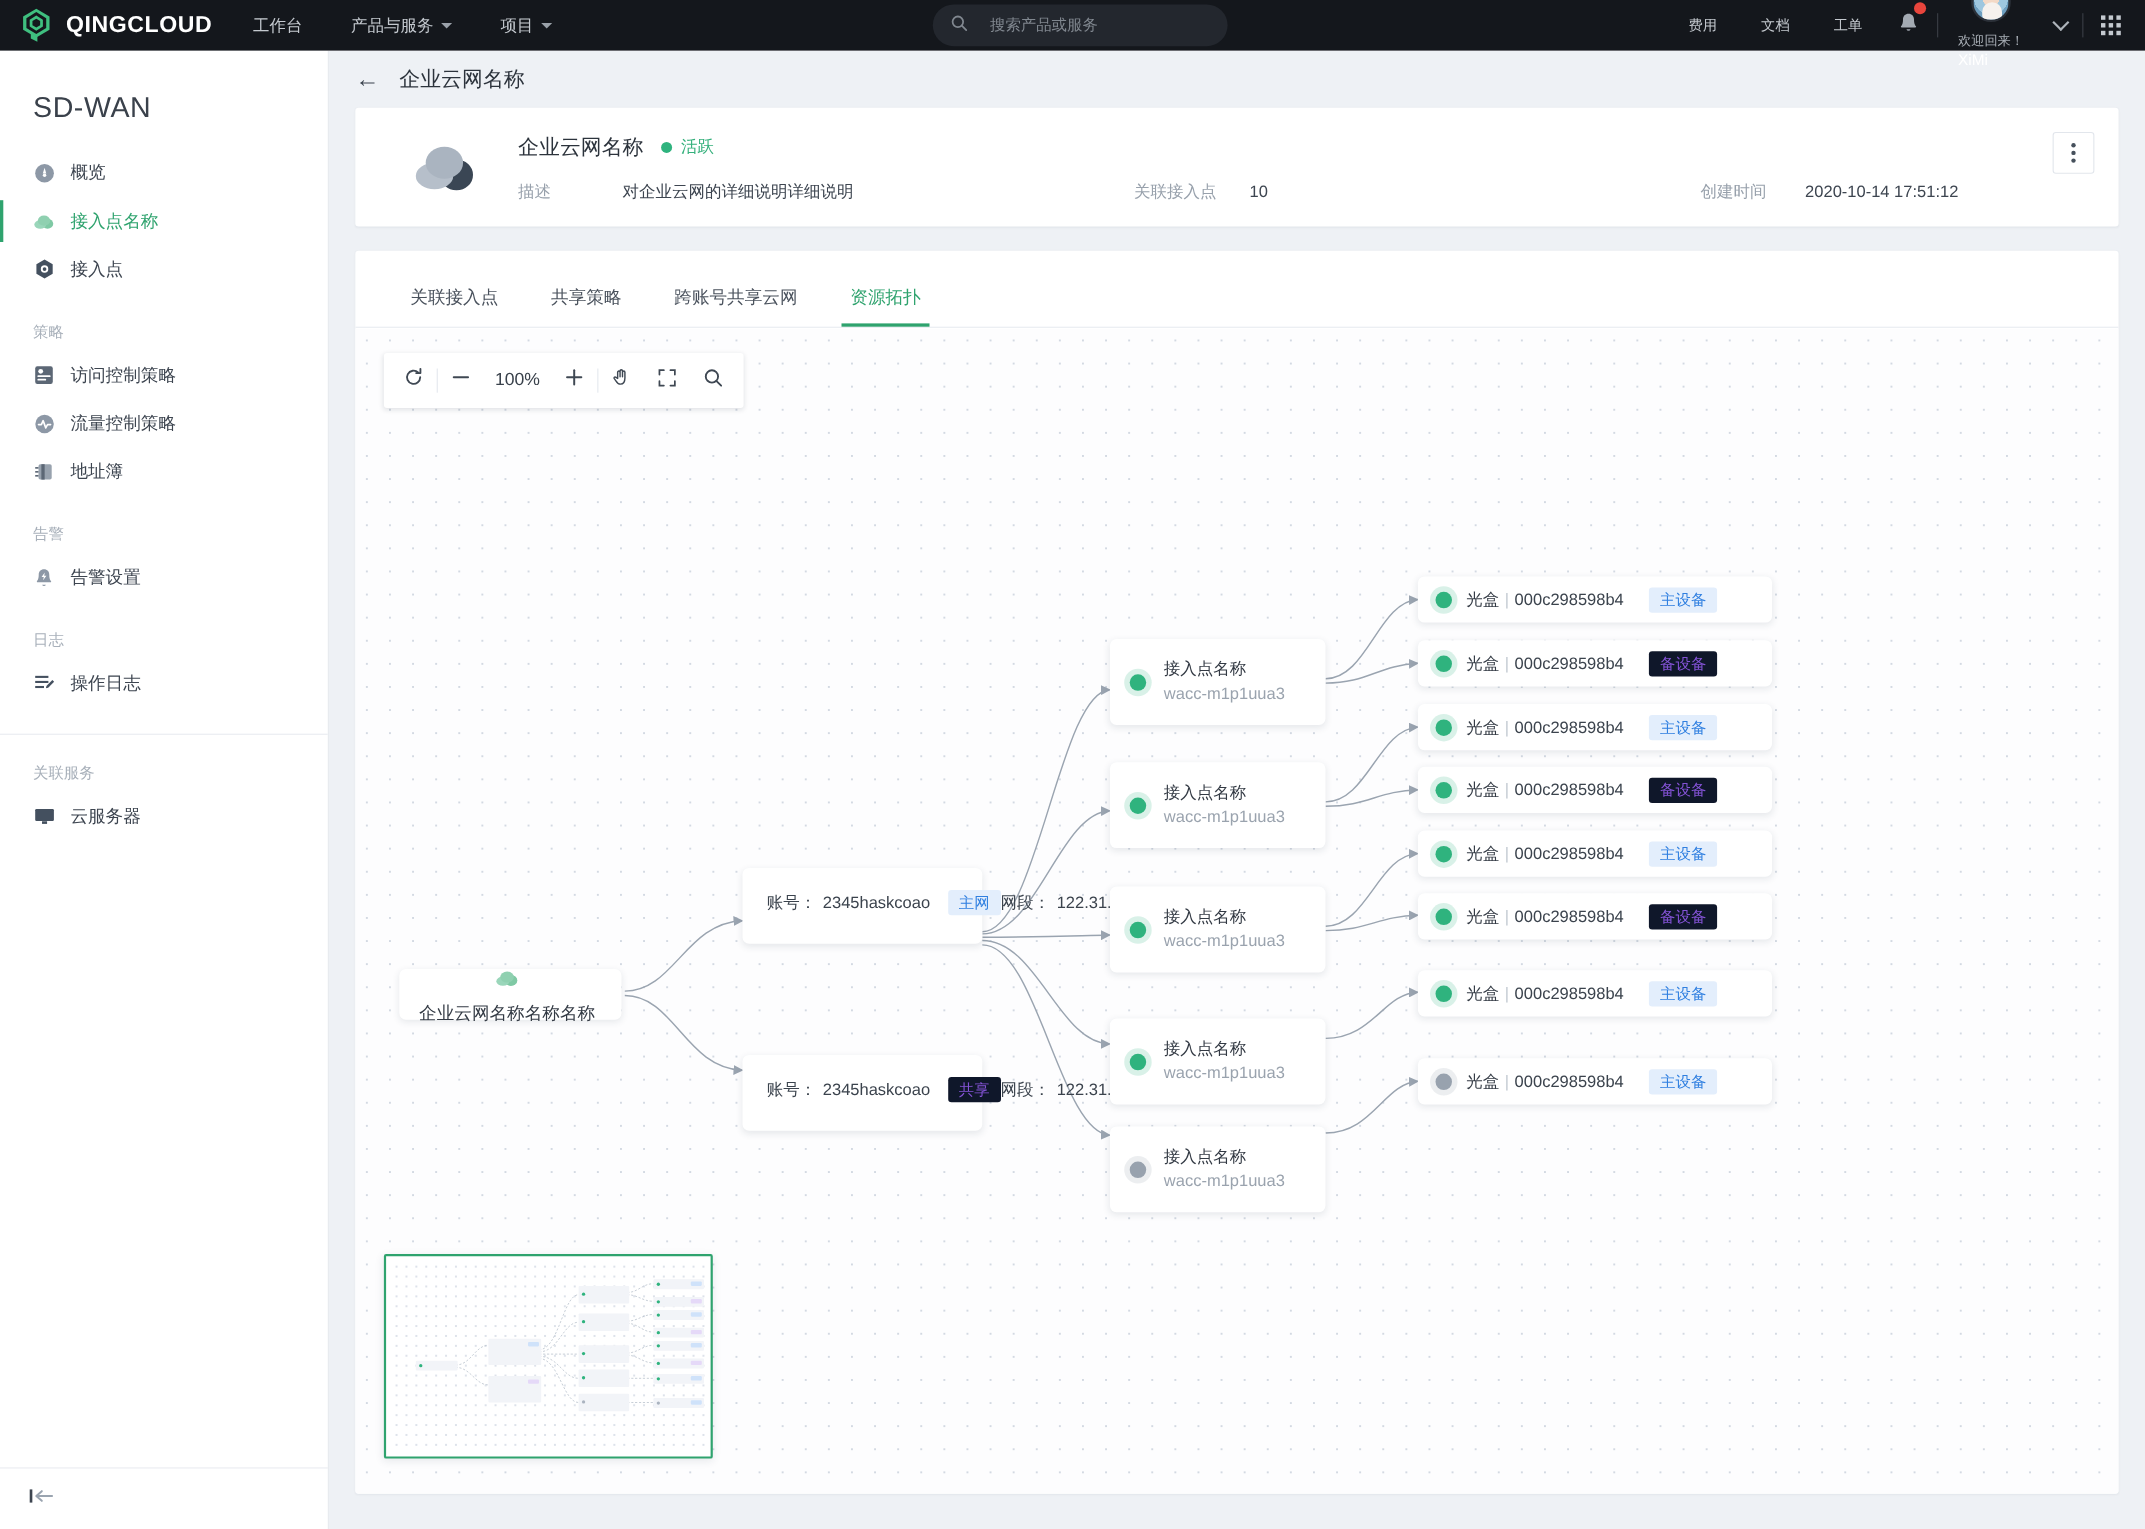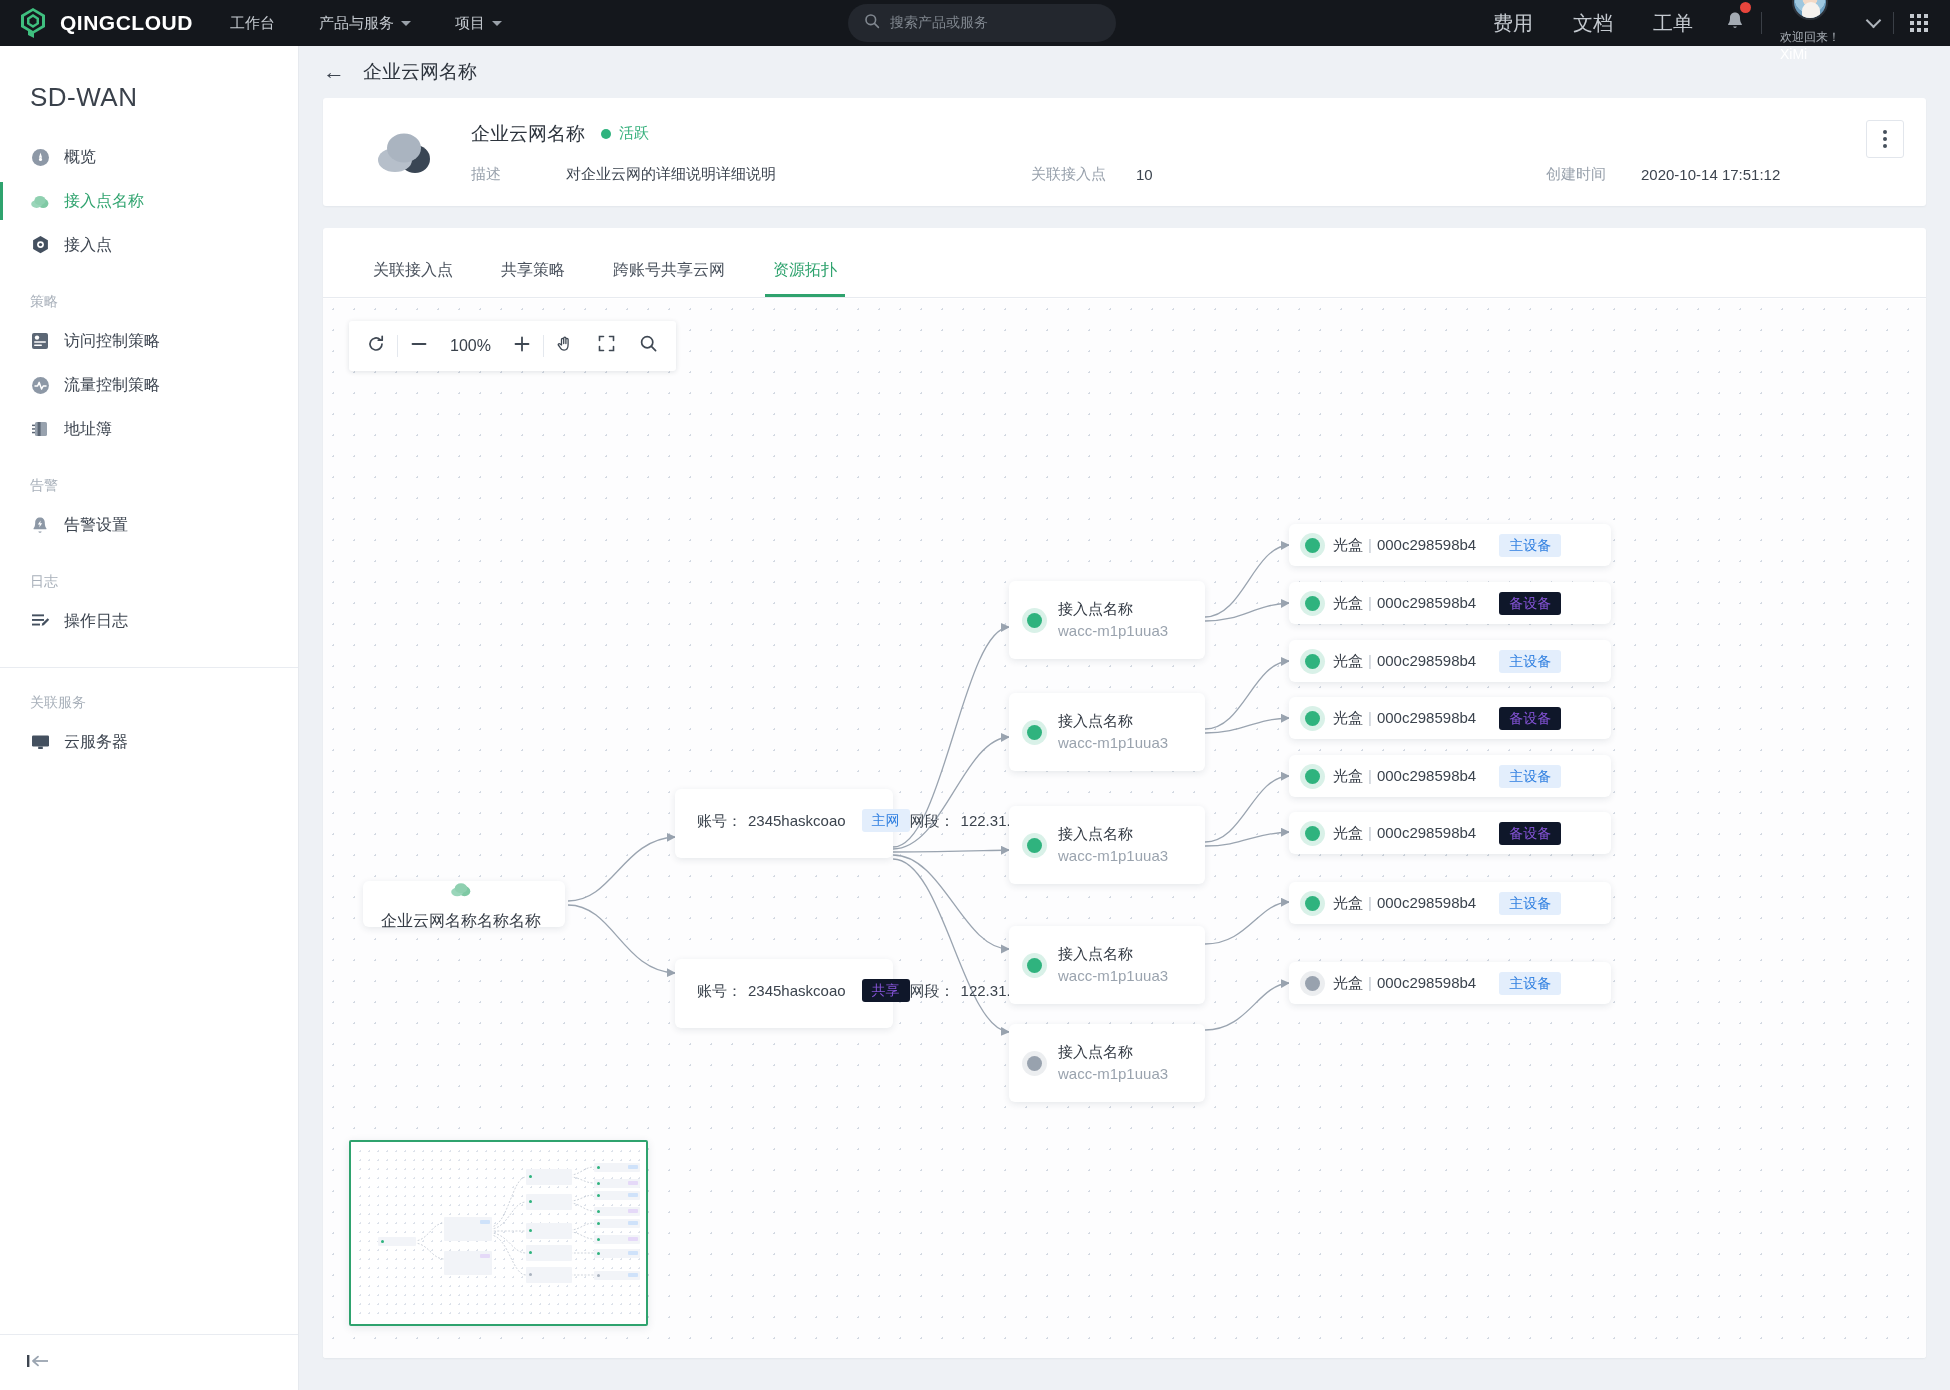--- a/index.html
+++ b/index.html
@@ -24,26 +24,26 @@
   .logo-text { font-size: 21px; font-weight: bold; color: #ffffff; letter-spacing: .5px; }
   .nav-links { display: flex; align-items: center; gap: 0; margin-left: 30px; }
   .nav-link {
     font-size: 15px; color: #c4c9cf; padding: 0 22px; height: 46px;
     display: flex; align-items: center; gap: 7px; cursor: pointer;
   }
   .caret { width: 0; height: 0; border-left: 5px solid transparent; border-right: 5px solid transparent; border-top: 5px solid #9aa1a9; display:inline-block; }
   .search-box {
     position: absolute; left: 848px; top: 4px;
     width: 268px; height: 38px; border-radius: 19px;
-    background: #23272e; display: flex; align-items: center; gap: 10px;
+    background: #23272e; display: flex; align-items: center; gap: 20px;
     padding: 0 16px; cursor: text;
   }
   .search-box .ph { font-size: 14px; color: #80878f; }
   .right-area { position: absolute; right: 0; top: 0; height: 46px; display: flex; align-items: center; }
-  .right-link { font-size: 20px; color: #c4c9cf; padding: 0 20px; cursor: pointer; }
+  .right-link { font-size: 13px; color: #c4c9cf; padding: 0 20px; cursor: pointer; }
   .bell-wrap { position: relative; padding: 0 16px 0 12px; cursor: pointer; }
   .bell-dot { position: absolute; top: -8px; right: 10px; width: 11px; height: 11px; border-radius: 50%; background: #e8453c; }
   .vdiv { width: 1px; height: 22px; background: #3a3f46; }
   .avatar {
     width: 36px; height: 36px; border-radius: 50%;
     background: radial-gradient(circle at 50% 38%, #f3d9c6 0 30%, #9ec7df 31% 60%, #6e9fc0 61% 100%);
     border: 2px solid #2b3038; flex: none; overflow: hidden; position: relative;
   }
   .avatar::after{content:"";position:absolute;left:8px;top:16px;width:18px;height:16px;border-radius:9px 9px 4px 4px;background:#f6f2ee;}
   .user-block { display: flex; align-items: center; gap: 10px; padding: 0 14px 0 18px; cursor: pointer; flex-direction: column; }

